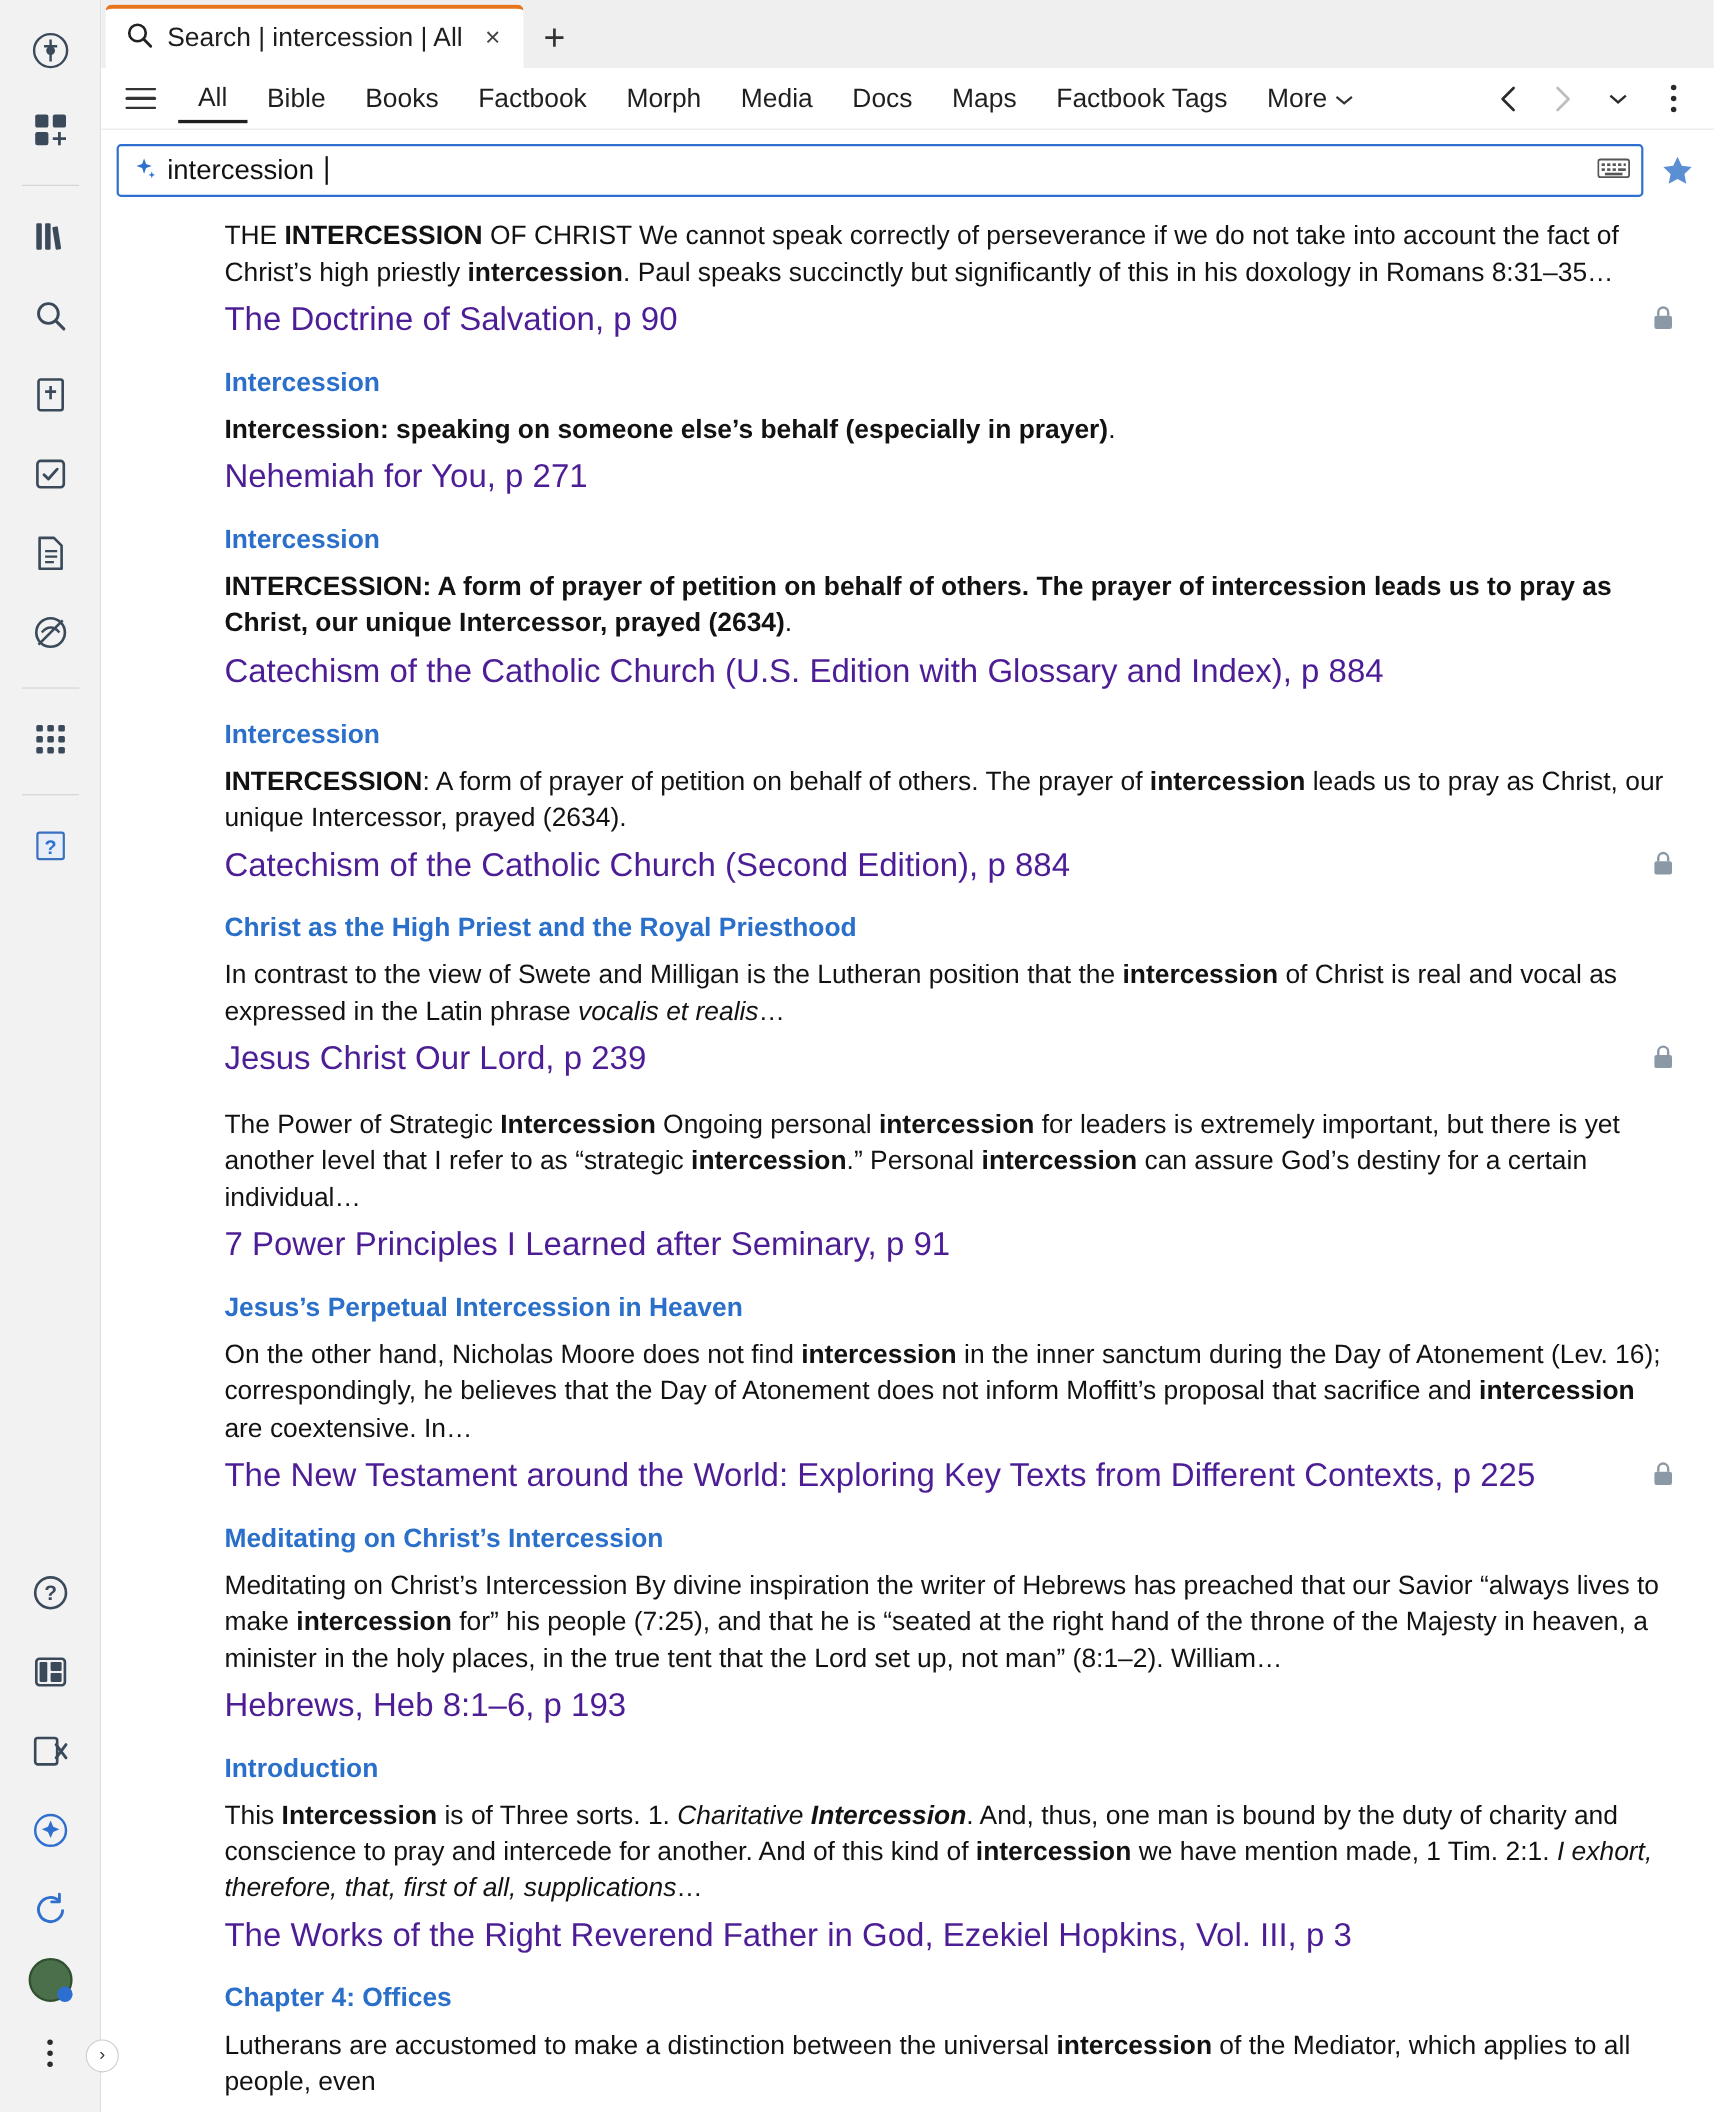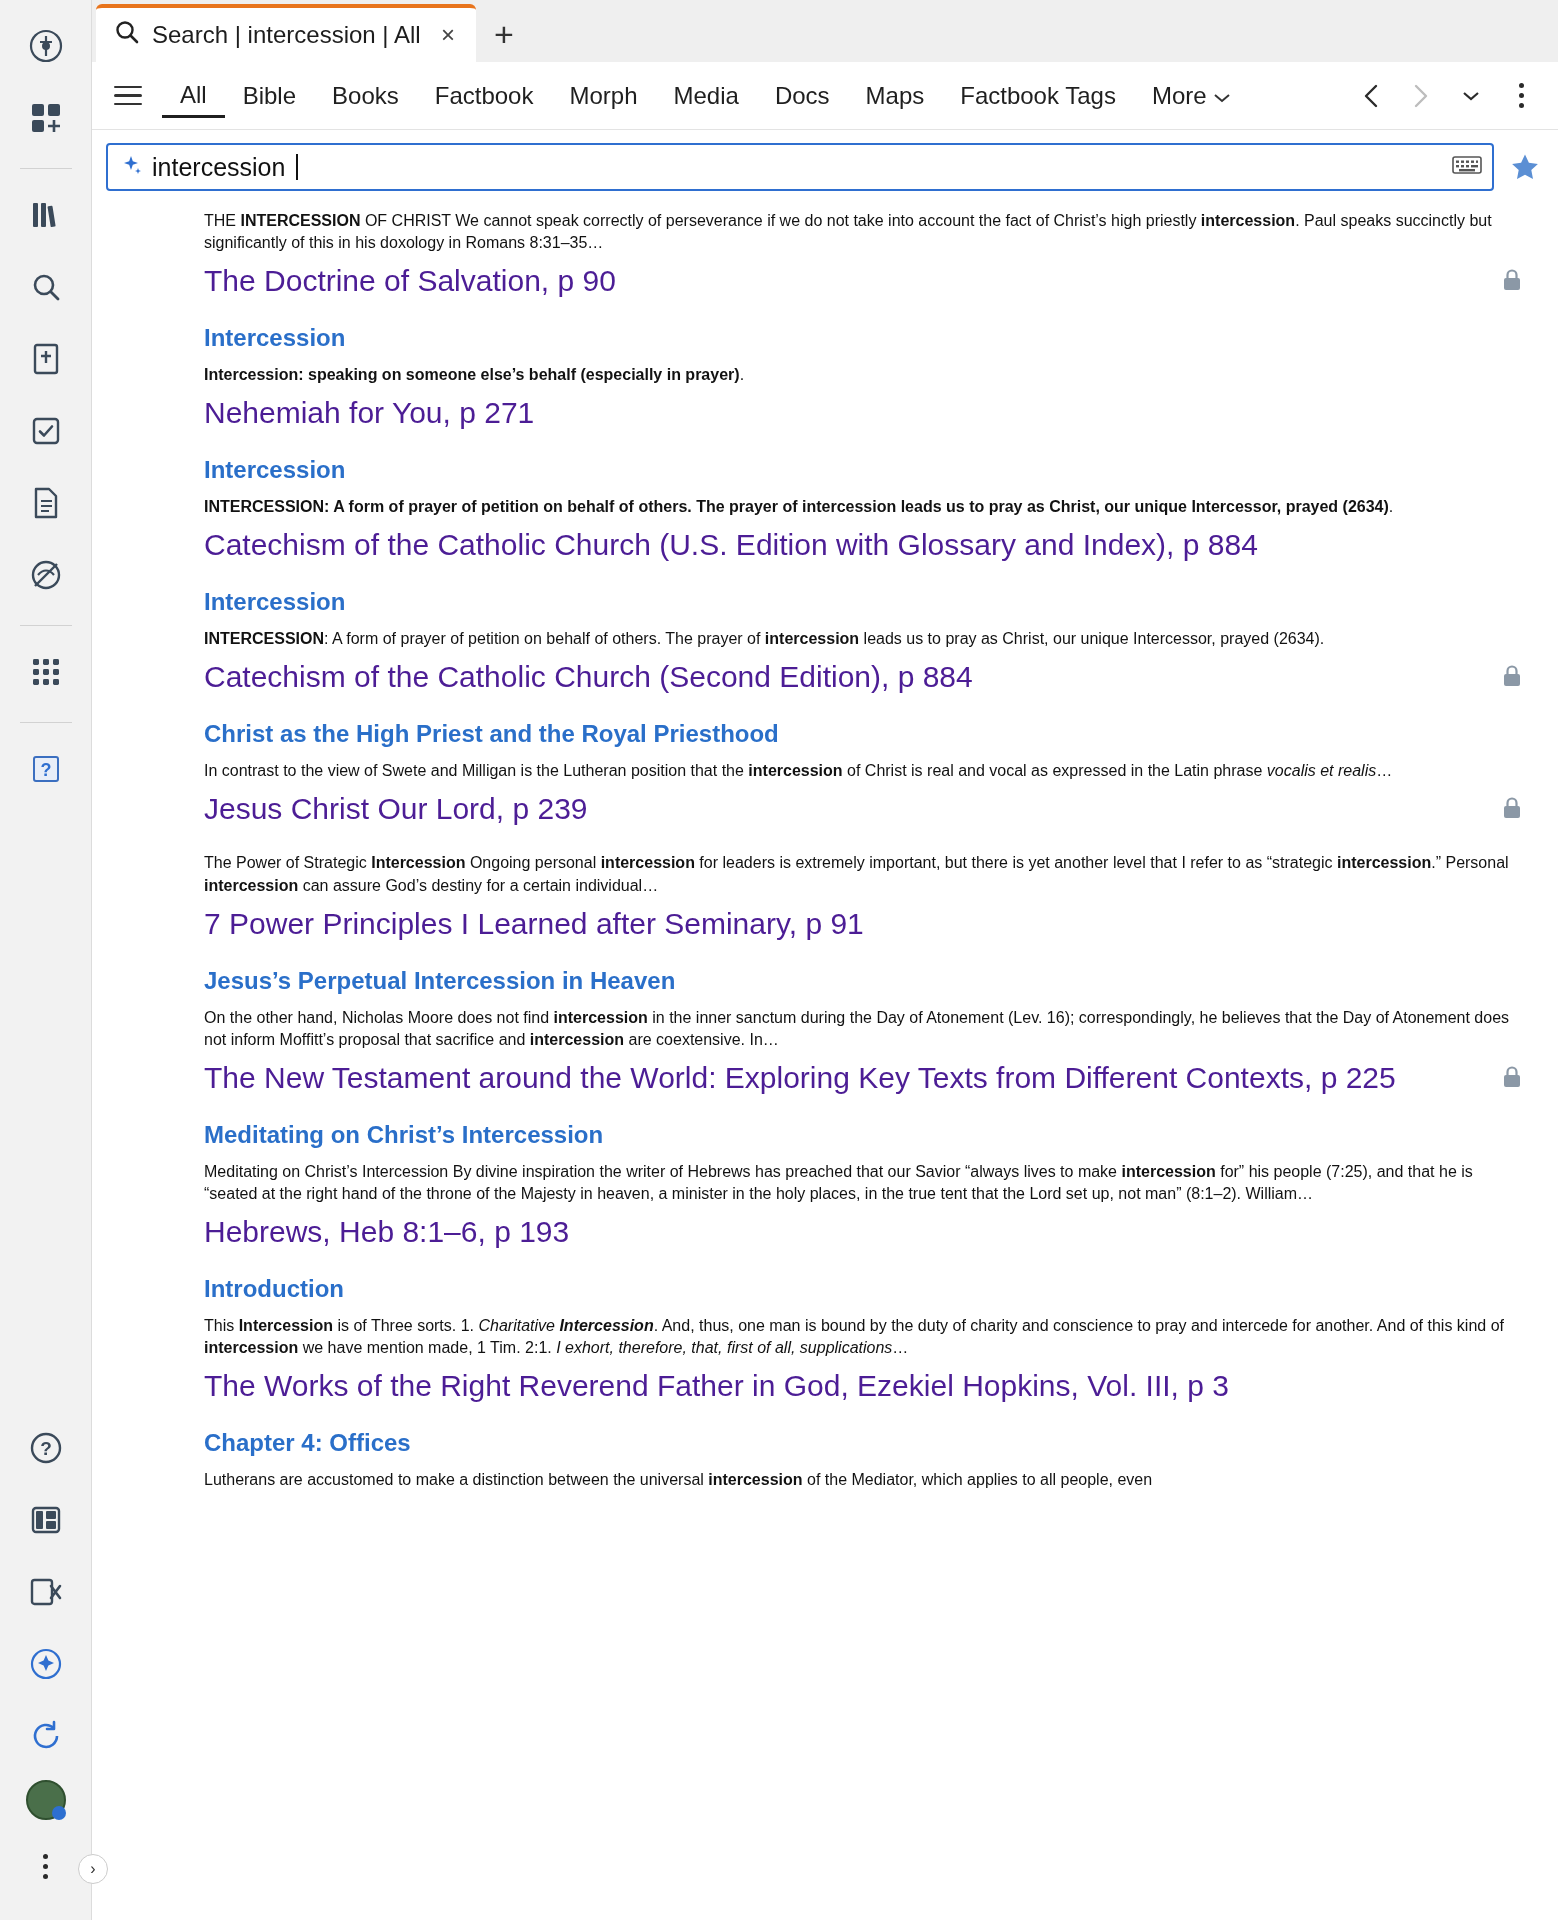--- a/index.html
+++ b/index.html
@@ -96,21 +96,21 @@
     color:#444; font-size: 24px; line-height:1;
   }
   .newtab {
     width: 56px; height: 56px;
     display:flex;align-items:center;justify-content:center;
     font-size: 34px; color:#333; font-weight: 300;
   }
 
   
   .navbar {
-    height: 68px;
+    height: 56px;
     display: flex;
     align-items: center;
     padding: 0 14px 0 10px;
     gap: 0px;
     border-bottom: 1px solid #e3e3e3;
     flex-shrink: 0;
     background:#fff;
   }
   .hamburger {
     width: 52px; height: 52px;
@@ -187,21 +187,21 @@
     position: relative;
     margin-bottom: 26px;
   }
   .result-title {
     font-size: 24px;
     color: #2a6fc9;
     font-weight: 700;
     margin-bottom: 12px;
   }
   .result-snippet {
-    font-size: 16px;
+    font-size: 24px;
     line-height: 1.38;
     color: #121212;
     margin-bottom: 10px;
   }
   .result-source {
     font-size: 30px;
     color: #4c1d95;
   }
   .lock {
     position: absolute;

